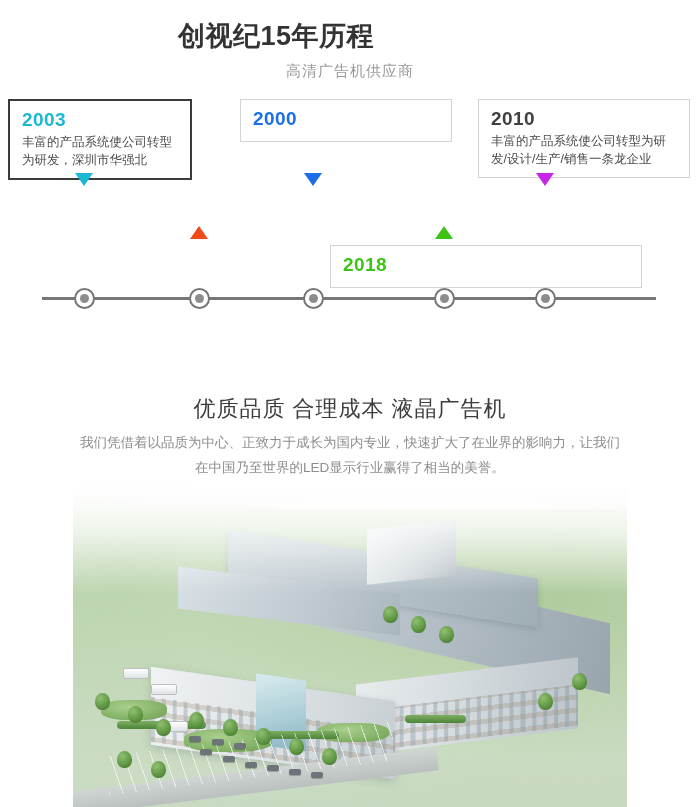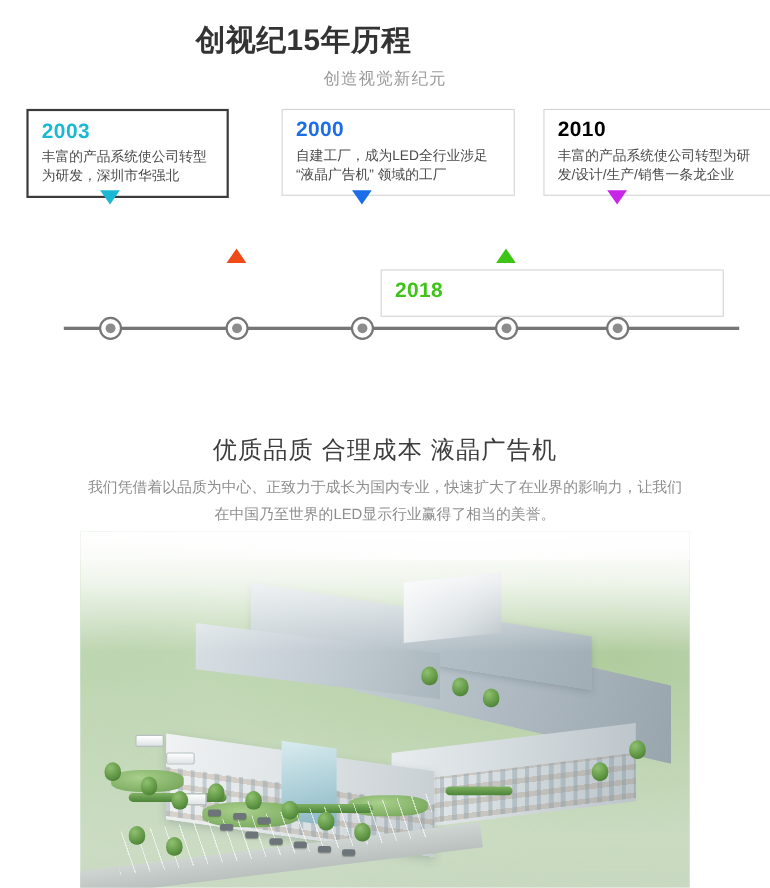--- a/index.html
+++ b/index.html
@@ -18,21 +18,21 @@
     font-size: 27px; font-weight: bold; color: #333333;
     letter-spacing: 0.5px;
   }
   .hdr-sub {
     position: absolute; left: 0; top: 62px; width: 700px;
     text-align: center;
     font-size: 15px; color: #9a9a9a; letter-spacing: 1px;
   }
 
   
-  .timeline { position: absolute; left: 16px; top: 95px; width: 606px; height: 235px; }
+  .timeline { position: absolute; left: 0; top: 95px; width: 606px; height: 235px; }
 
   .tl-line {
     position: absolute; left: 42px; top: 202px; width: 614px; height: 3px;
     background: #767676;
   }
   .tl-node {
     position: absolute; top: 193px; width: 21px; height: 21px;
     border-radius: 50%;
     background: #ffffff;
     border: 2px solid #767676;
@@ -177,46 +177,45 @@
     background: linear-gradient(180deg,#ffffff 0%,#dfe3e5 100%);
     border: 1px solid #b8c0c4;
   }
 </style>
 </head>
 <body>
 
 <div class="page">
 
   <div class="hdr-title">创视纪15年历程</div>
-  <div class="hdr-sub">创造视觉新纪元</div>
+  <div class="hdr-sub">高清广告机供应商</div>
 
   <div class="timeline">
 
     <div class="tl-line"></div>
 
     <div class="tl-node" style="left:74px"></div>
     <div class="tl-node" style="left:189px"></div>
     <div class="tl-node" style="left:303px"></div>
     <div class="tl-node" style="left:434px"></div>
     <div class="tl-node" style="left:535px"></div>
 
     <div class="card strong" style="left:8px; top:4px; width:184px;">
       <div class="yr" style="color:#1ab8d2">2003</div>
       <div class="txt">丰富的产品系统使公司转型为研发，深圳市华强北</div>
     </div>
     <div class="arrow down" style="left:75px; top:78px; border-top-color:#1ab8d2;"></div>
 
     <div class="card" style="left:240px; top:4px; width:212px;">
       <div class="yr" style="color:#1c6ee8">2000</div>
-      <div class="txt">自建工厂，成为LED全行业涉足 “液晶广告机” 领域的工厂</div>
     </div>
     <div class="arrow down" style="left:304px; top:78px; border-top-color:#1c6ee8;"></div>
 
     <div class="card" style="left:478px; top:4px; width:212px;">
-      <div class="yr" style="color:#000000">2010</div>
+      <div class="yr" style="color:#404040">2010</div>
       <div class="txt">丰富的产品系统使公司转型为研发/设计/生产/销售一条龙企业</div>
     </div>
     <div class="arrow down" style="left:536px; top:78px; border-top-color:#c725e8;"></div>
 
     <div class="arrow up" style="left:190px; top:131px; border-bottom-color:#f04a18;"></div>
 
     <div class="arrow up" style="left:435px; top:131px; border-bottom-color:#3dc417;"></div>
     <div class="card" style="left:330px; top:150px; width:312px;">
       <div class="yr" style="color:#3dc417">2018</div>
     </div>

